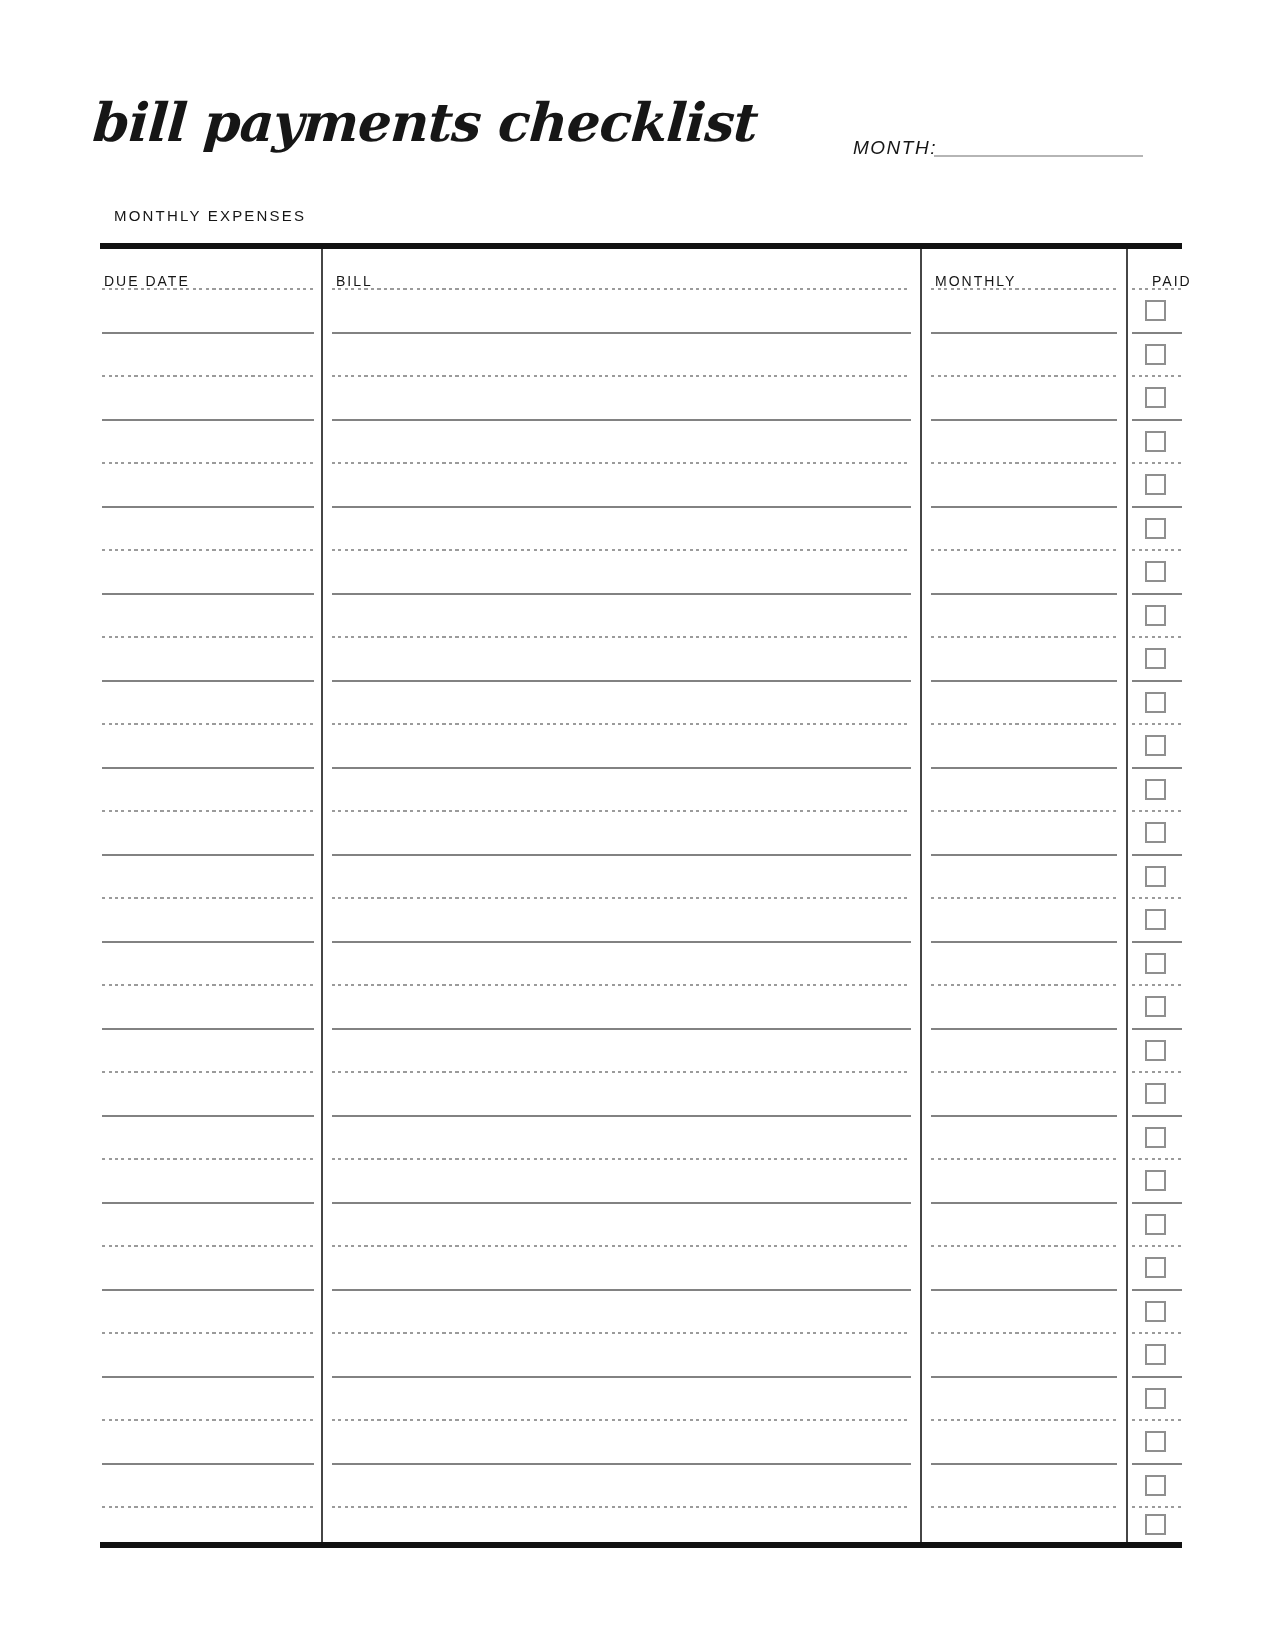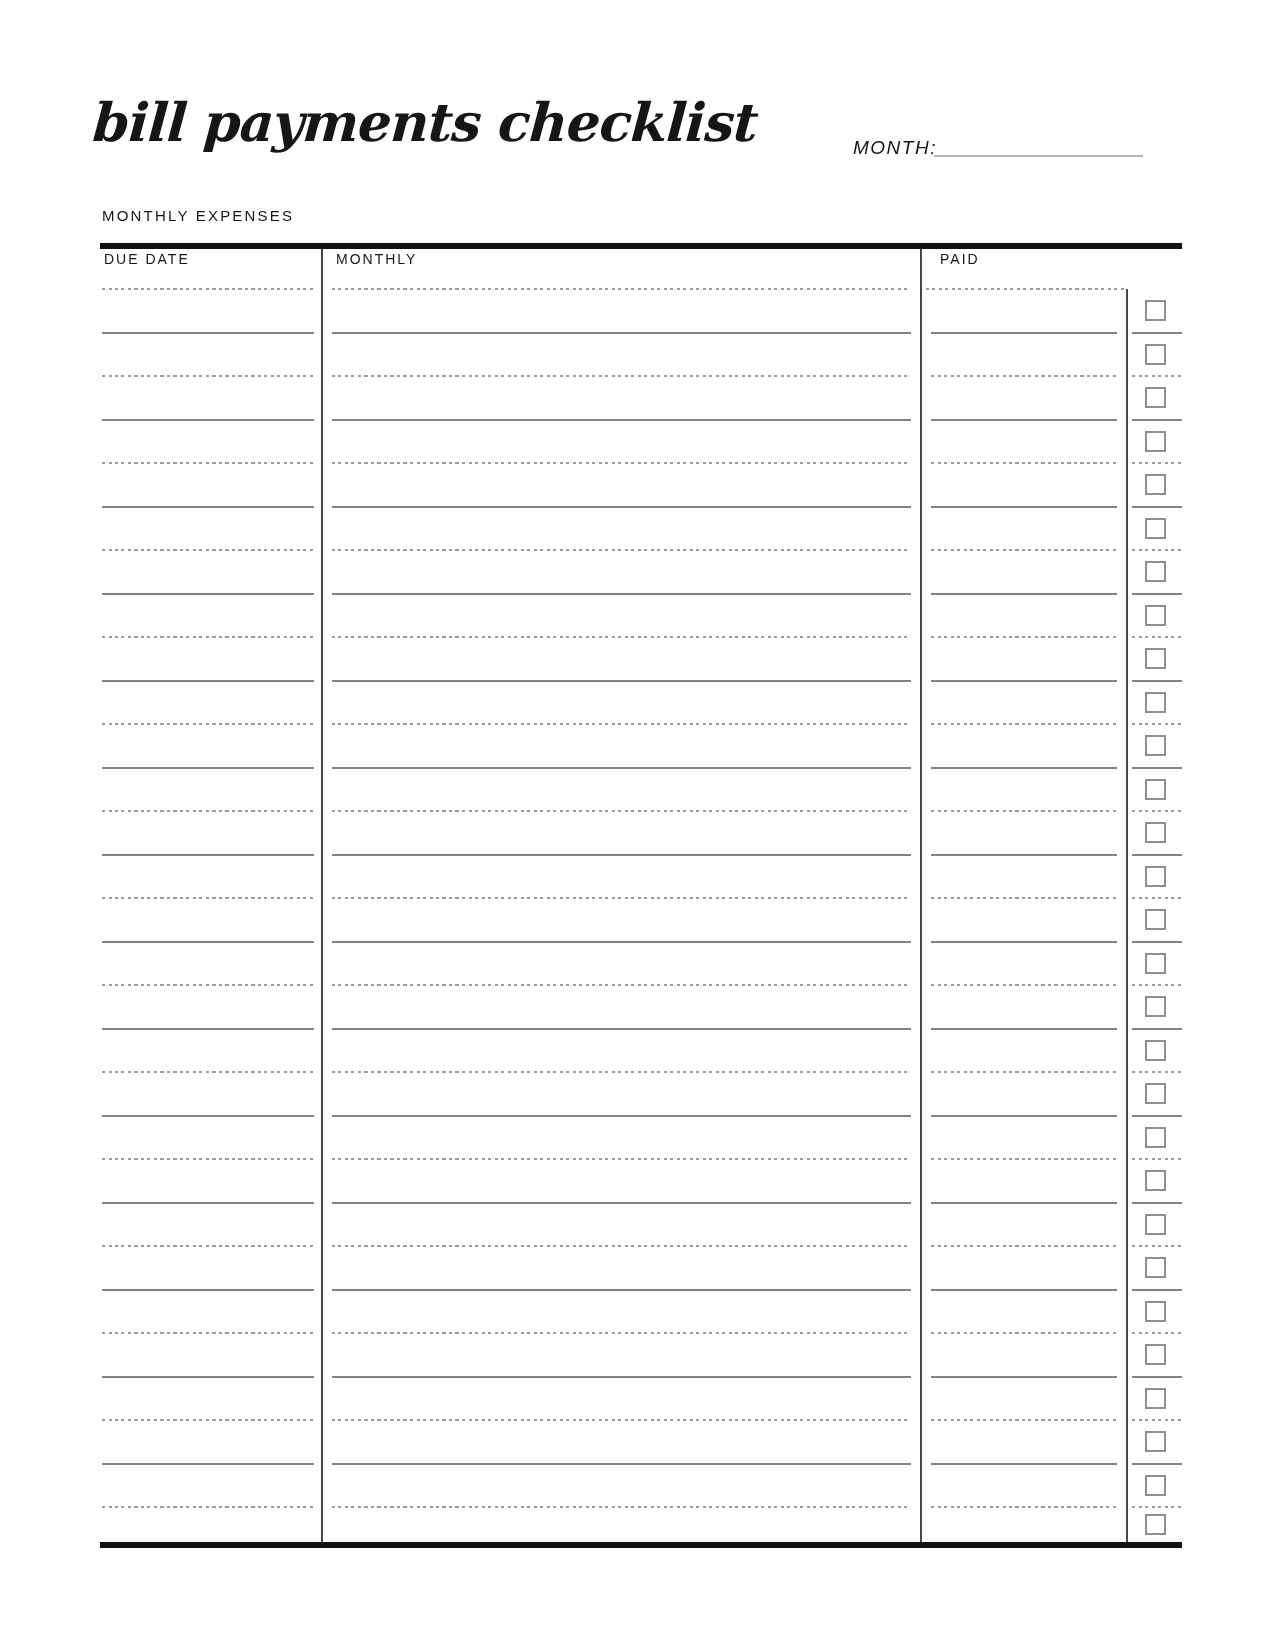--- a/index.html
+++ b/index.html
@@ -30,50 +30,50 @@
     font-style:italic;
   }
   .month-line {
     position:absolute; left:934px; top:155px;
     width:209px; height:2px;
     background:var(--month-line,#b5b5b5);
   }
 
   
   .section-label {
-    position:absolute; left:102px; top:207px;
+    position:absolute; left:114px; top:207px;
     font-size:15px; letter-spacing:2.2px;
     color:var(--ink,#151515);
     white-space:nowrap;
   }
 
   
   .table {
     position:absolute; left:100px; top:243px;
     width:1082px;
     border-top:6px solid var(--border-heavy,#111);
     border-bottom:6px solid var(--border-heavy,#111);
   }
   .row {
     display:grid;
     grid-template-columns:221px 599px 206px 56px;
   }
   .cell { position:relative; }
   .c-bill, .c-amount, .c-paid { border-left:2px solid var(--vertical-line,#464646); }
 
   .head-row { height:40px; }
-  .head-row .cell { display:flex; align-items:flex-start; }
+  .head-row .cell { display:flex; align-items:flex-end; }
   .hlabel {
     font-size:14px; letter-spacing:2px;
     padding-left:13px; padding-top:2px;
     color:var(--ink,#1c1c1c);
     white-space:nowrap;
   }
   .c-due .hlabel { padding-left:4px; }
-  .head-row .c-paid .hlabel { padding-left:10px;margin-left:8px; }
+  .head-row .c-paid .hlabel { padding-left:24px; }
 
   .body-row { height:43.5px; }
   .body-row:last-child { height:35px; }
 
   .cell-text {
     display:block;
     font-size:16px; line-height:41px;
     padding:0 10px;
     color:var(--ink,#161616);
     overflow:hidden; white-space:nowrap;
@@ -111,20 +111,24 @@
 
   <span class="month-label">MONTH:</span>
   <span class="month-line"></span>
 
   <div class="section-label">MONTHLY EXPENSES</div>
 
   <div class="table">
     <div class="row head-row r-dashed">
       <div class="cell c-due">
         <span class="hlabel">DUE DATE</span>
+        <span class="sep"></span>
+      </div>
+      <div class="cell c-bill">
+        <span class="hlabel">BILL</span>
         <span class="sep"></span>
       </div>
       <div class="cell c-amount">
         <span class="hlabel">MONTHLY</span>
         <span class="sep"></span>
       </div>
       <div class="cell c-paid">
         <span class="hlabel">PAID</span>
         <span class="sep"></span>
       </div>

